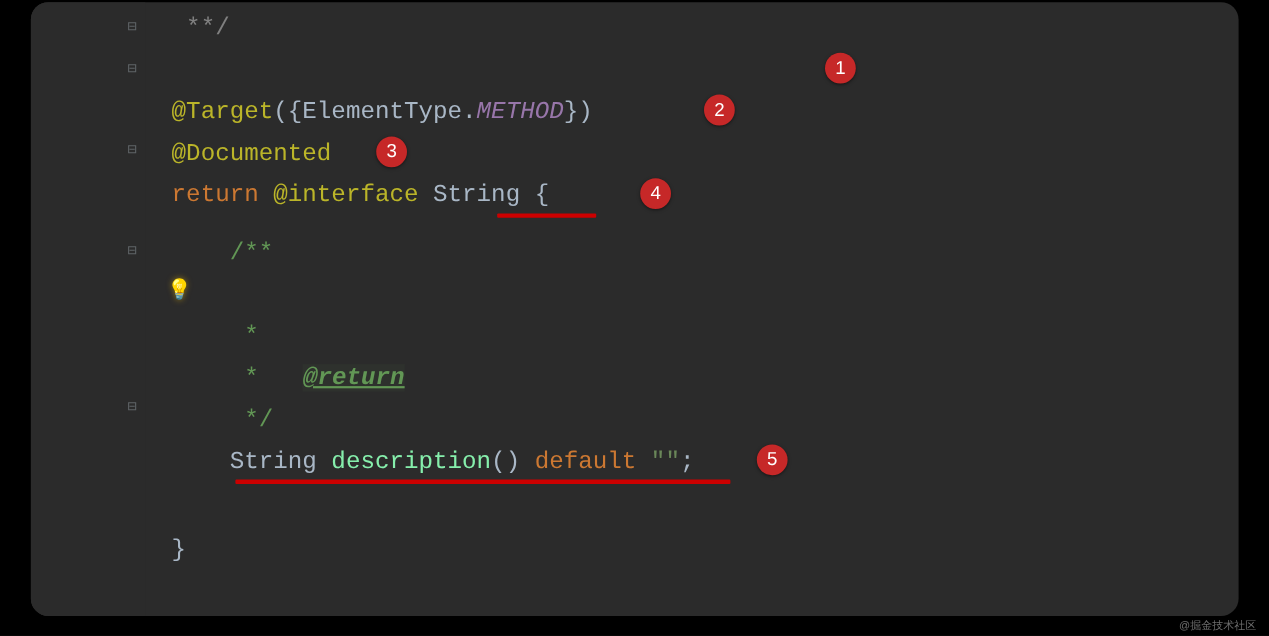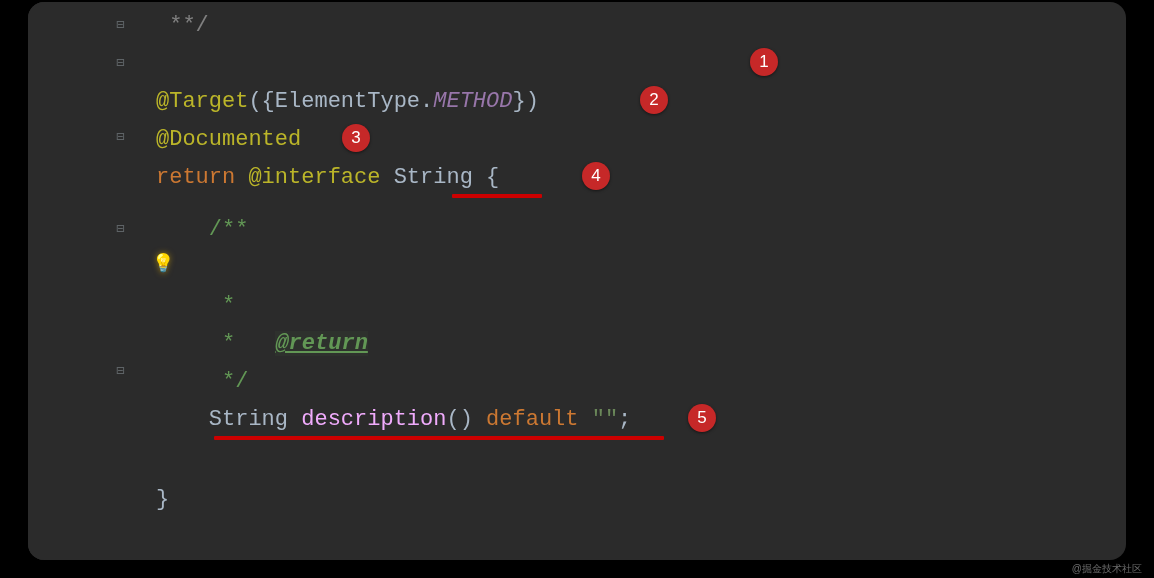--- a/index.html
+++ b/index.html
@@ -46,21 +46,21 @@
       line-height: 36px;
       height: 36px;
     }
     .comment   { color: #808080; }
     .annot     { color: #bbb529; }
     .keyword   { color: #cc7832; }
     .ident     { color: #a9b7c6; }
     .field     { color: #9876aa; font-style: italic; }
     .brace     { color: #a9b7c6; }
     .string    { color: #6a8759; }
-    .method    { color: #f0abfc; }
+    .method    { color: #86efac; }
     .tag       { color: #629755; text-decoration: underline; font-style: italic; font-weight: bold; background: rgba(98,151,85,.06); margin-left: 27px; }
     .doccomm   { color: #629755; }
     .cursor {
       display: inline-block;
       width: 1px; height: 24px;
       background: #bbb;
       vertical-align: -3px;
       margin-left: 1px;
     }
     .underline-red {

